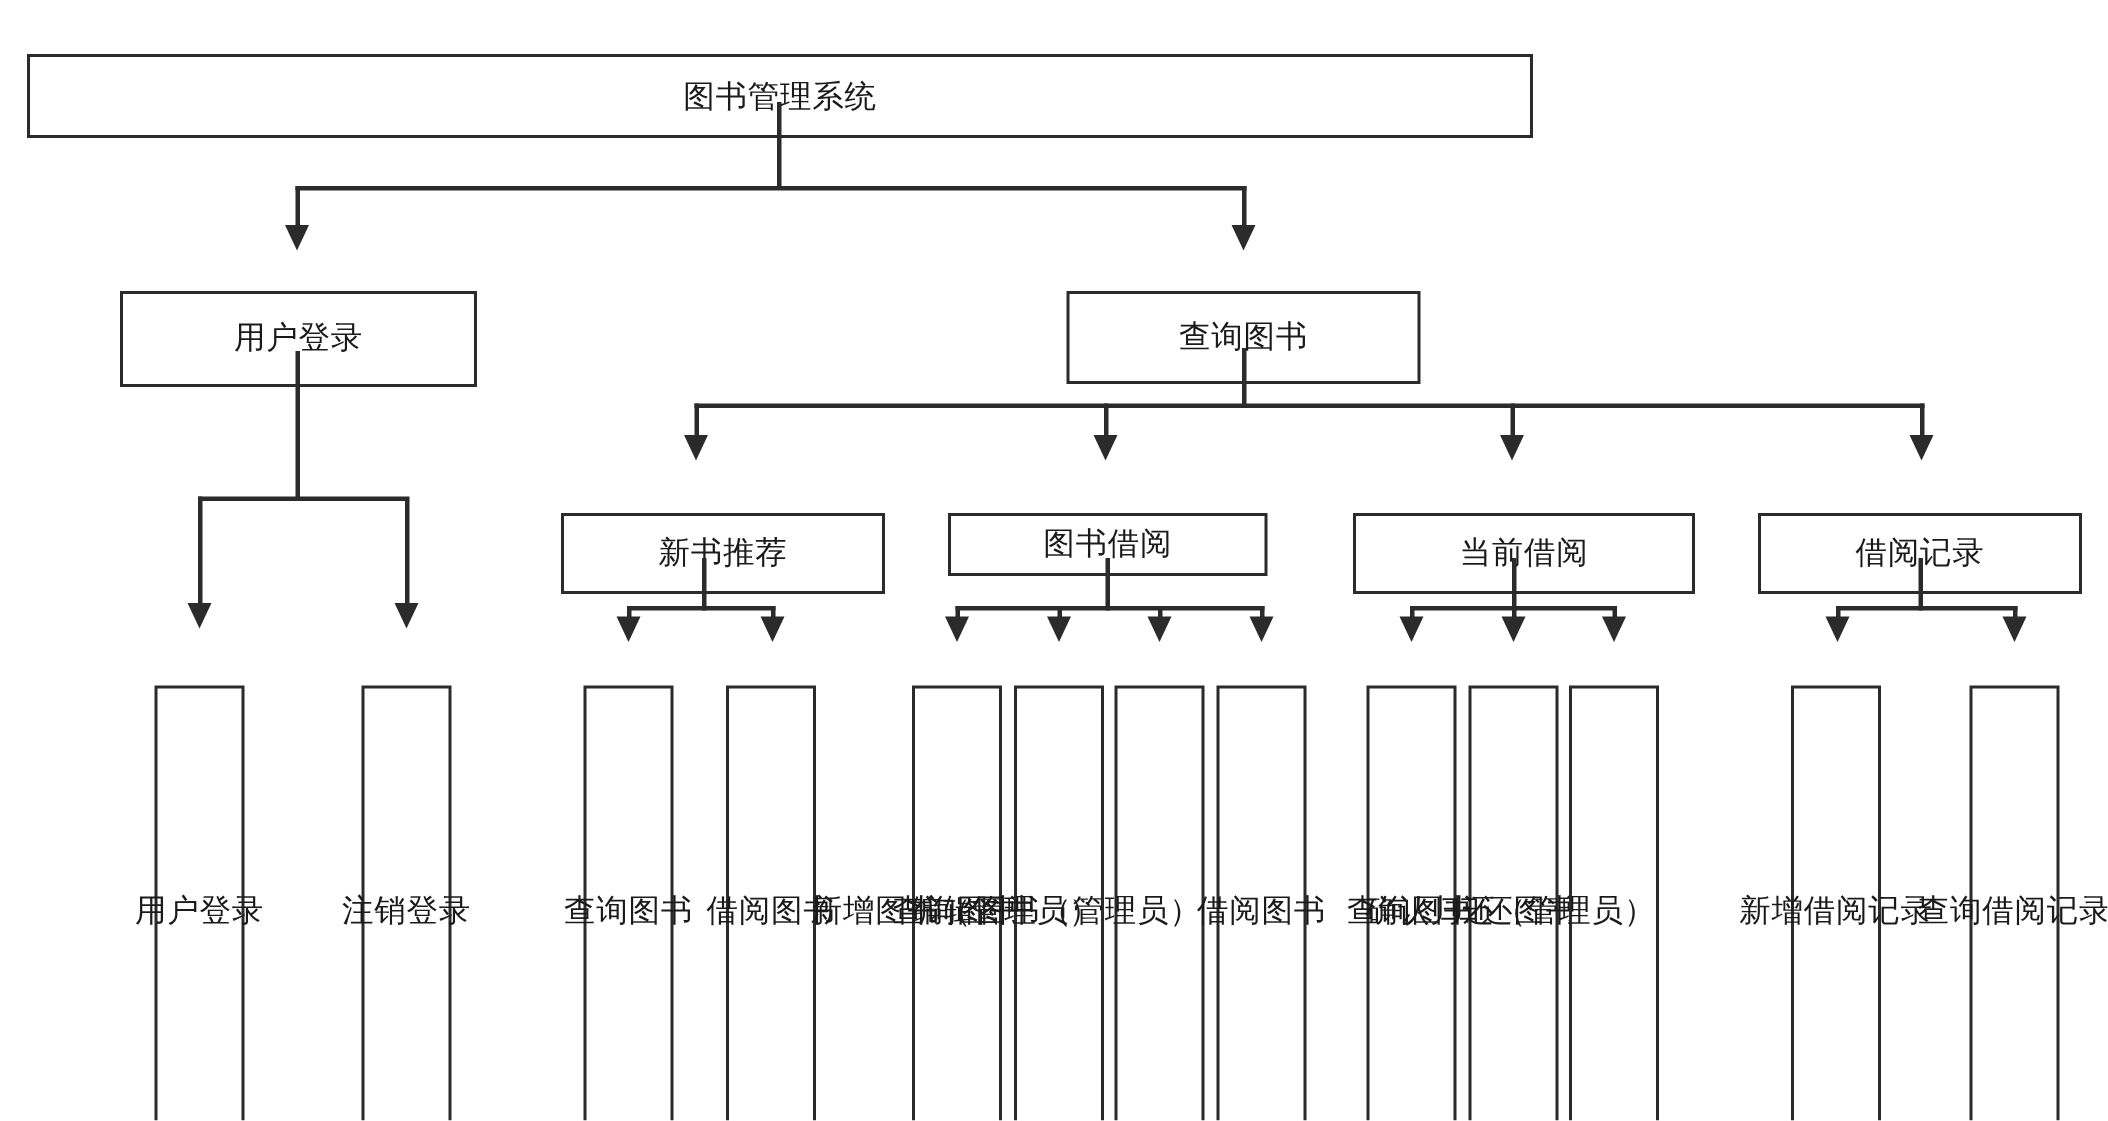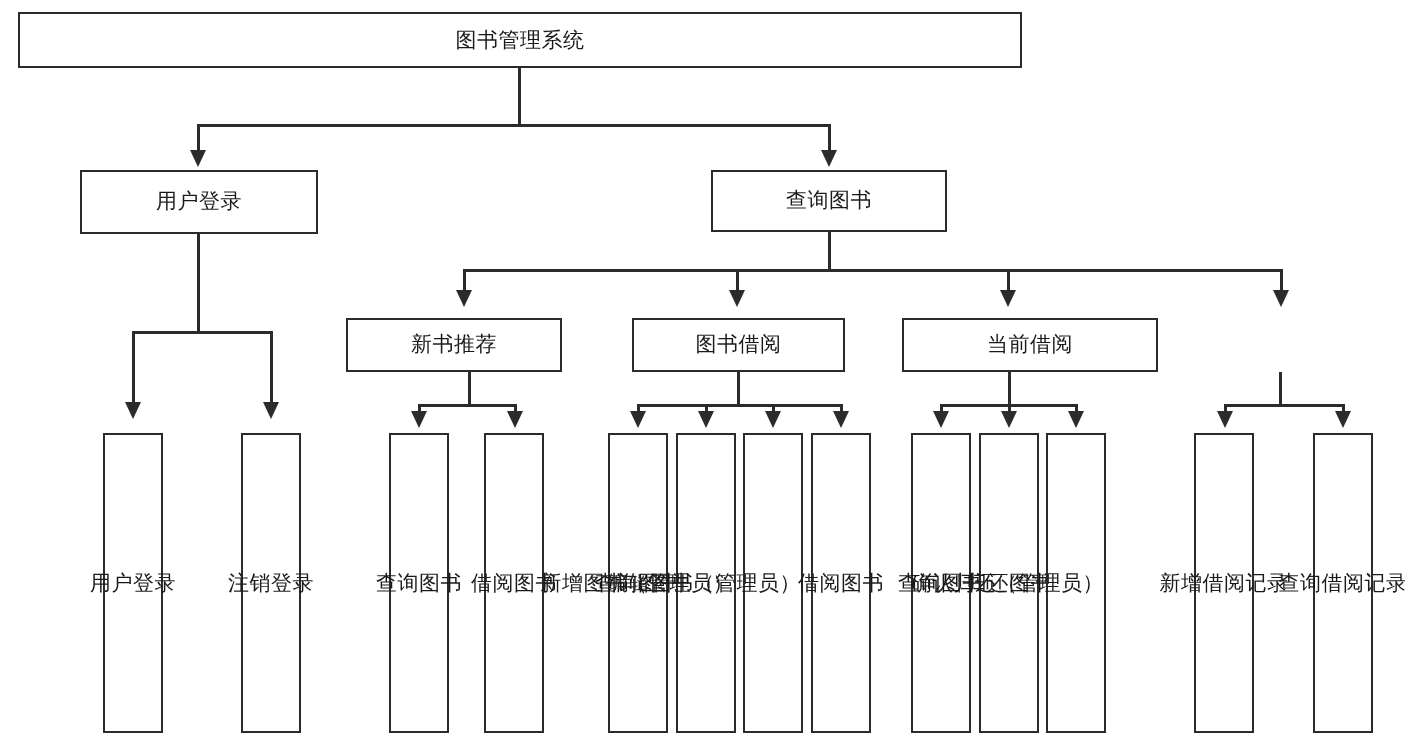--- a/index.html
+++ b/index.html
@@ -22,20 +22,21 @@
     position: absolute;
     box-sizing: border-box;
     border: 2px solid #2b2b2b;
     background: #ffffff;
     color: #1a1a1a;
     display: flex;
     align-items: center;
     justify-content: center;
     text-align: center;
     letter-spacing: 0.5px;
+    margin-top: 24px;
   }
   .node.horiz {
     font-size: 21px;
     line-height: 1.1;
   }
   .node.root {
     font-size: 21px;
   }
   
   .node.vert {
@@ -120,23 +121,24 @@
   <div class="hline" style="left:463px; top:269px; width:820px;"></div>
   <div class="vline" style="left:463px; top:269px; height:24px;"></div>
   <div class="arrow" style="left:456px; top:290px;"></div>
   <div class="vline" style="left:736px; top:269px; height:24px;"></div>
   <div class="arrow" style="left:729px; top:290px;"></div>
   <div class="vline" style="left:1007px; top:269px; height:24px;"></div>
   <div class="arrow" style="left:1000px; top:290px;"></div>
   <div class="vline" style="left:1280px; top:269px; height:24px;"></div>
   <div class="arrow" style="left:1273px; top:290px;"></div>
 
-  <div class="node horiz" style="left:346px; top:318px; width:216px; height:54px;">新书推荐</div>
-  <div class="node horiz" style="left:632px; top:318px; width:213px; height:54px;">图书借阅</div>
-  <div class="node horiz" style="left:902px; top:318px; width:256px; height:54px;">当前借阅</div>
+  <div class="node horiz" style="left:374px; top:318px; width:216px; height:54px;">新书推荐</div>
+  <div class="node horiz" style="left:632px; top:318px; width:213px; height:42px;">图书借阅</div>
+  <div class="node horiz" style="left:902px; top:318px; width:228px; height:54px;">当前借阅</div>
+  <div class="node horiz" style="left:1172px; top:318px; width:216px; height:54px;">借阅记录</div>
 
   <div class="vline" style="left:468px; top:372px; height:35px;"></div>
   <div class="hline" style="left:418px; top:404px; width:99px;"></div>
   <div class="vline" style="left:418px; top:404px; height:10px;"></div>
   <div class="arrow" style="left:411px; top:411px;"></div>
   <div class="vline" style="left:514px; top:404px; height:10px;"></div>
   <div class="arrow" style="left:507px; top:411px;"></div>
 
   <div class="vline" style="left:737px; top:372px; height:35px;"></div>
   <div class="hline" style="left:637px; top:404px; width:206px;"></div>

